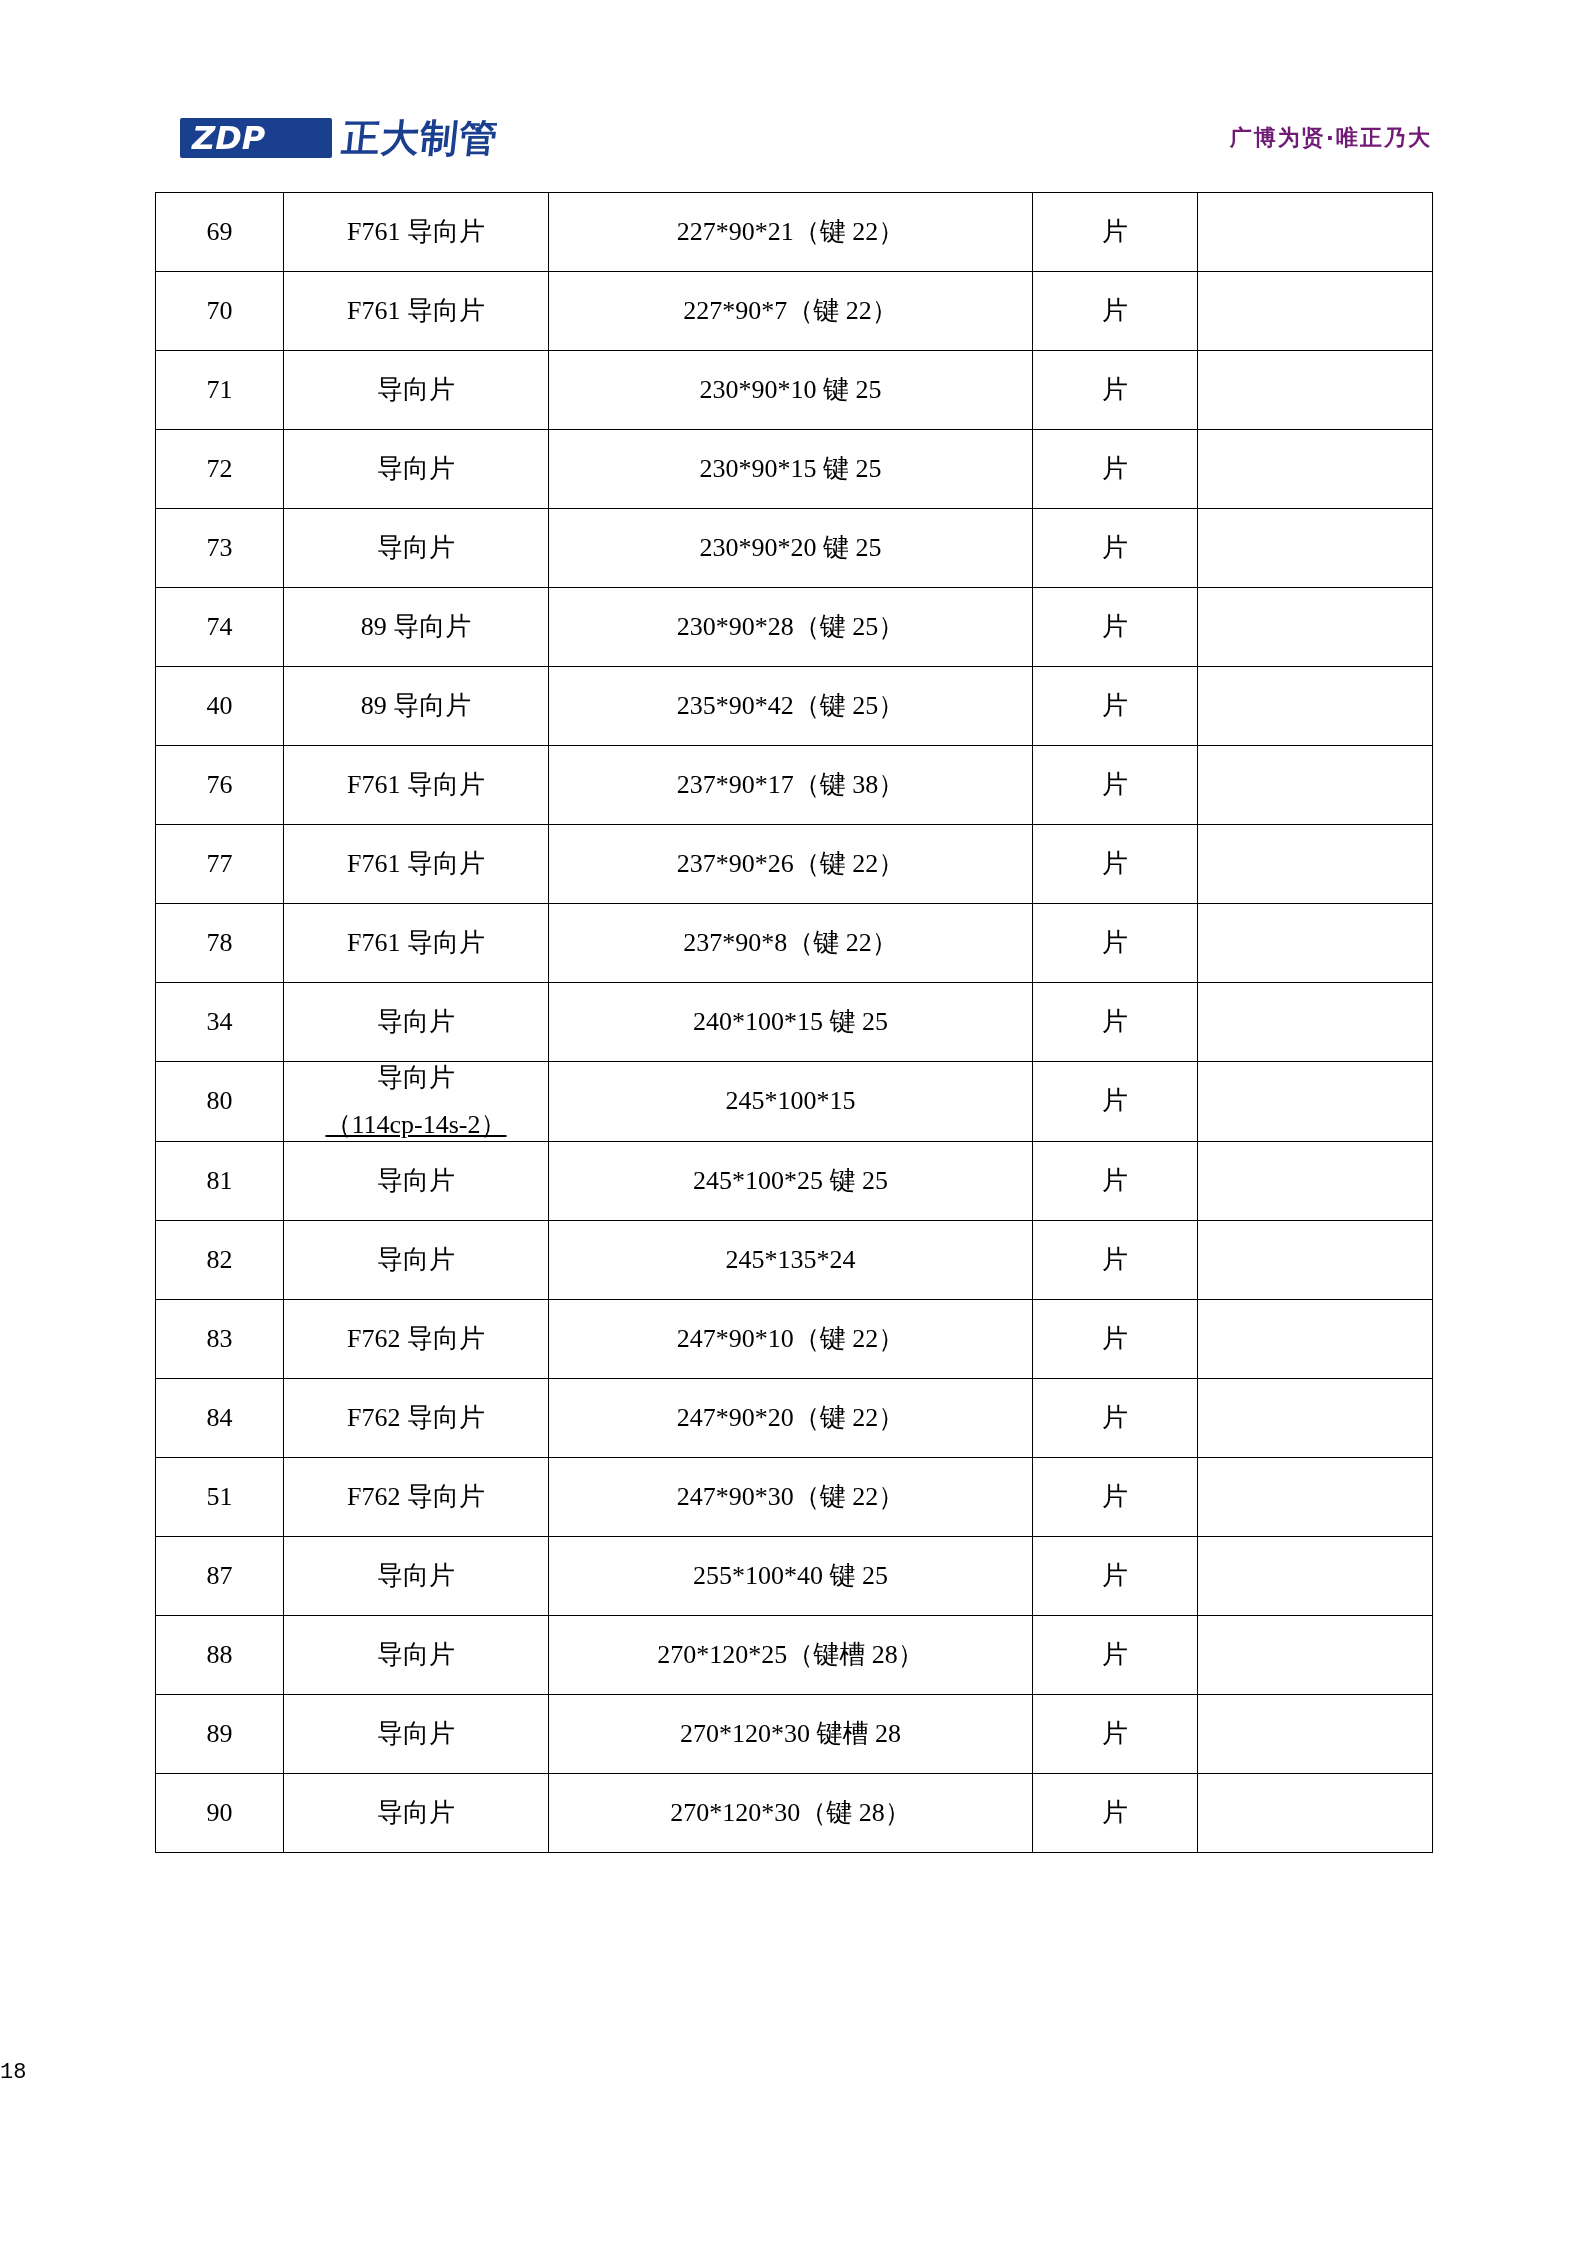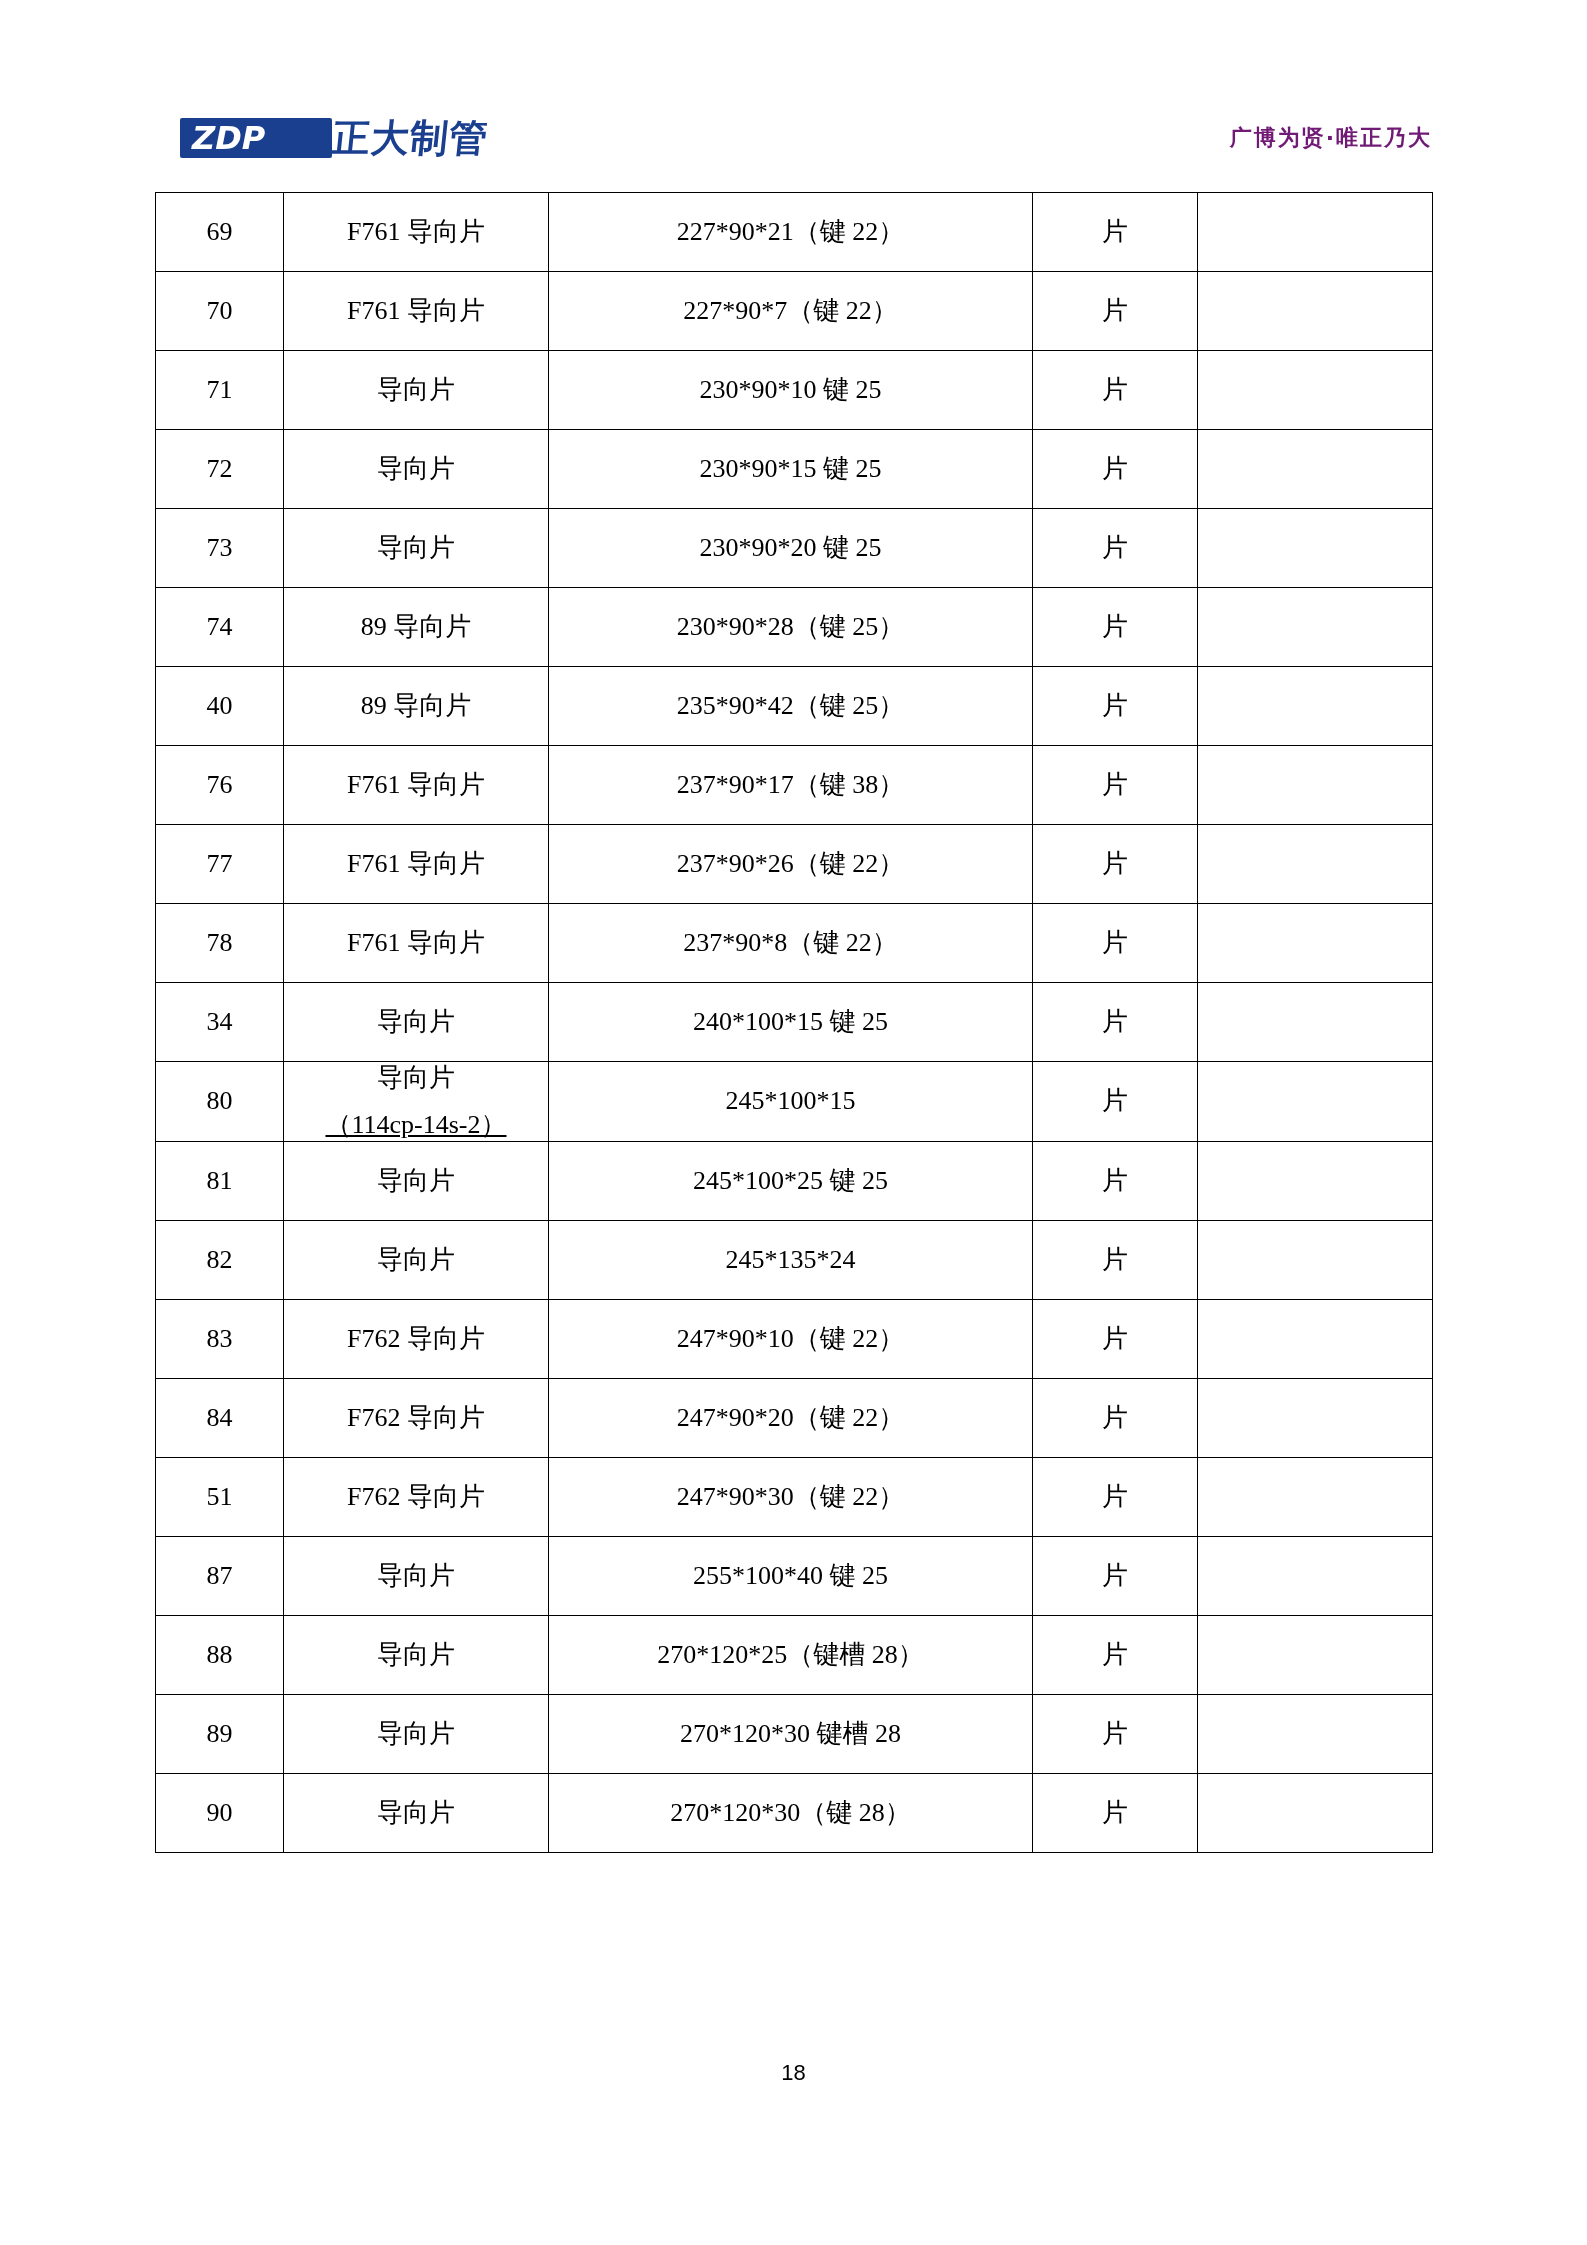--- a/index.html
+++ b/index.html
@@ -31,20 +31,21 @@
     height: 60px;
     display: flex;
     align-items: center;
     justify-content: space-between;
     padding: 0 155px 0 180px;
     box-sizing: border-box;
   }
   .logo-wrap {
     display: flex;
     align-items: center;
+    gap: 10px;
   }
   .logo-mark {
     display: block;
   }
   .logo-cn {
     font-family: "DejaVu Sans", sans-serif;
     font-weight: bold;
     font-size: 38px;
     letter-spacing: 1px;
     color: #1b3f8f;
@@ -94,23 +95,22 @@
   }
   .cell-two-line .l1 { display: block; }
   .cell-two-line .l2 { display: block; margin-top: 14px; text-decoration: underline; }
 
   
   .footer {
     position: absolute;
     left: 0;
     right: 0;
     top: 2060px;
-    text-align: center;
     font-size: 22px;
-    font-family: Liberation Sans, sans-serif;
+    font-family: Liberation Mono, monospace;
   }
 </style>
 </head>
 <body>
 
 <div class="page">
 
   <div class="header">
     <div class="logo-wrap">
       <svg class="logo-mark" width="152" height="44" viewBox="0 0 152 44">

